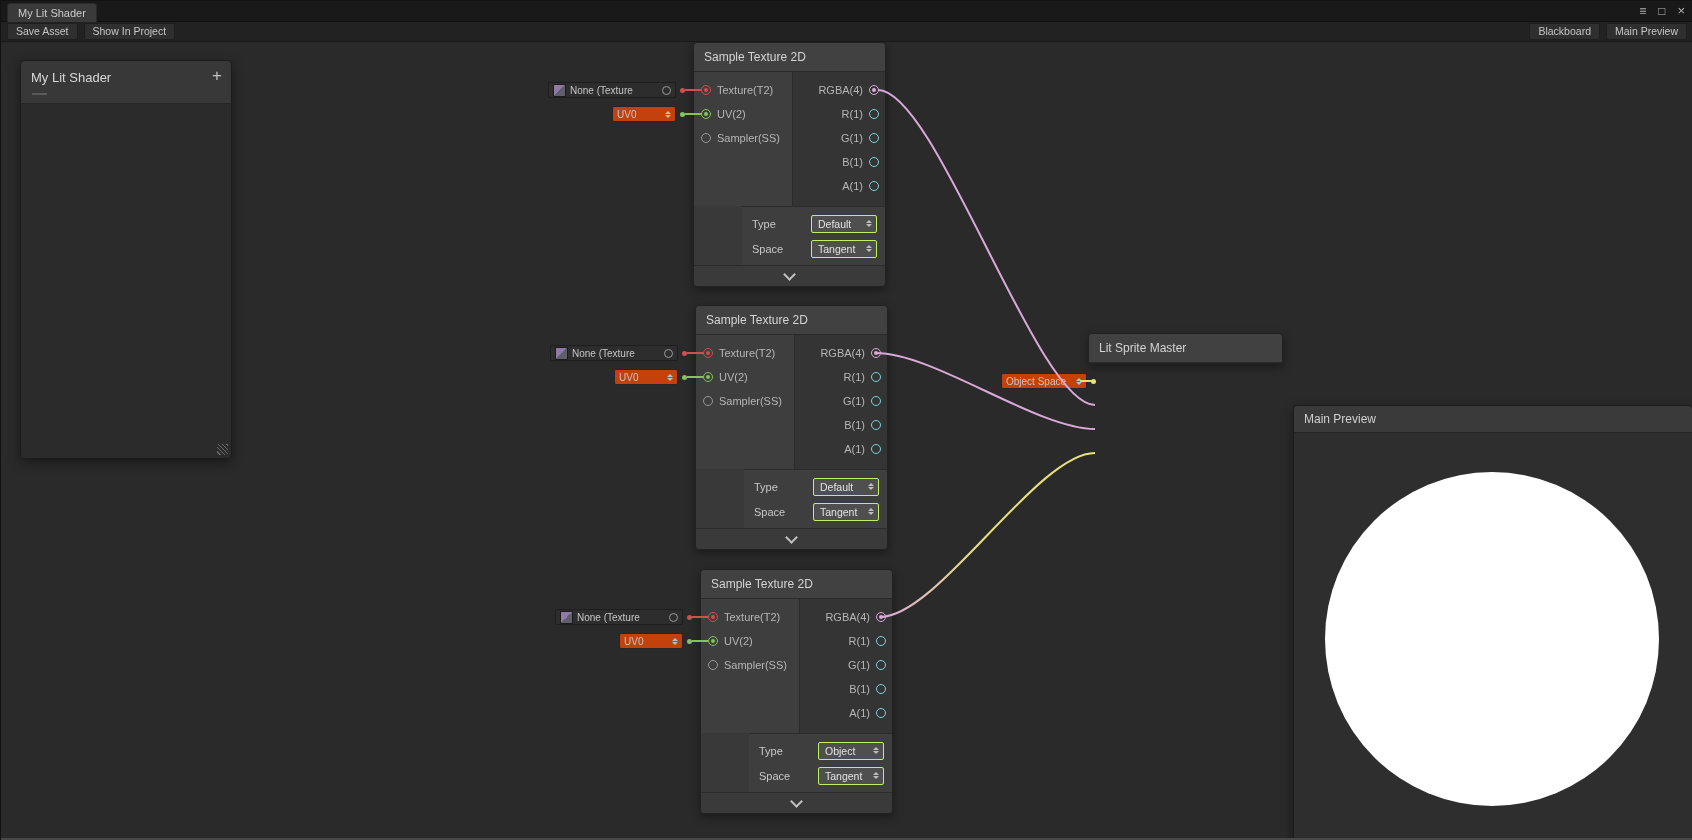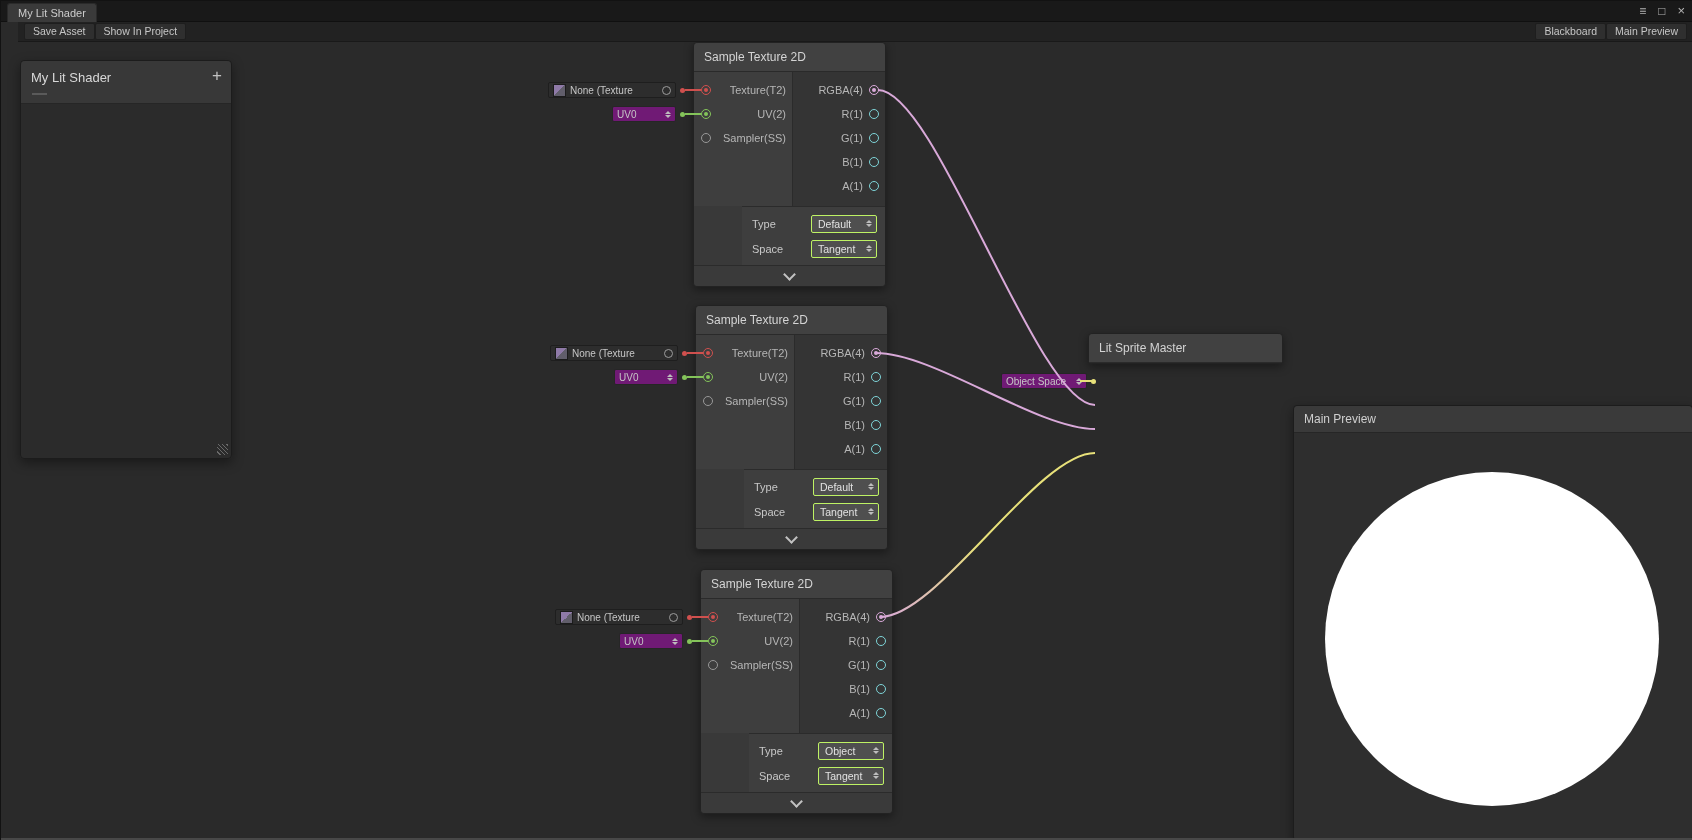--- a/index.html
+++ b/index.html
@@ -13,21 +13,21 @@
   .tab { position:absolute; left:6px; top:2px; height:18px; background:#3a3a3a; color:#cccccc;
          font-size:11px; line-height:18px; padding:0 10px; border-radius:3px 3px 0 0;
          border:1px solid #2a2a2a; border-bottom:none; }
   .win-controls { position:absolute; right:8px; top:0; height:20px; display:flex; gap:12px;
                   align-items:center; color:#b4b4b4; }
   .win-controls span { font-size:12px; line-height:20px; cursor:default; }
 
   
   .toolbar { position:absolute; left:0; top:21px; right:0; height:19px; background:#222222;
              border-bottom:1px solid #191919; display:flex; align-items:center; padding:0 6px;
-             z-index:10;margin-left:17px; }
+             gap:6px; z-index:10; }
   .tbtn { height:15px; line-height:15px; padding:0 8px; font-size:10.5px; color:#c6c6c6;
           background:#2f2f2f; border:1px solid #1e1e1e; border-radius:2px; white-space:nowrap; }
   .tb-spacer { flex:1; }
 
   
   svg.edges { position:absolute; left:0; top:0; z-index:6; pointer-events:none; }
   .edge { fill:none; stroke-width:2; }
   .edge-pink { stroke:var(--edge-pink); }
   .stub-tex { stroke:var(--port-tex); }
   .stub-v2 { stroke:var(--port-v2); }
@@ -37,21 +37,21 @@
 
   
   .node { position:absolute; width:191px; background:#393939; border:1px solid #222222;
           border-radius:4px; box-shadow:0 3px 10px rgba(0,0,0,.4); z-index:3; }
   .node-header { height:28px; line-height:28px; padding:0 10px; font-size:12px; color:#d4d4d4;
                  background:#414141; border-radius:4px 4px 0 0; border-bottom:1px solid #2a2a2a; }
   .node-ports { display:flex; }
   .col-in  { width:98px; background:#3e3e3e; padding:6px 0 8px; }
   .col-out { flex:1; background:#343434; padding:6px 0 8px; border-left:1px solid #2b2b2b; }
   .prow { height:24px; display:flex; align-items:center; }
-  .col-in  .prow { padding-left:7px;justify-content:space-between; }
+  .col-in  .prow { padding-left:7px; }
   .col-out .prow { justify-content:flex-end; padding-right:6px; }
   .port { width:8px; height:8px; border-radius:50%; border:1px solid #888;
           display:inline-flex; align-items:center; justify-content:center; flex:none; }
   .port i { width:4px; height:4px; border-radius:50%; display:none; }
   .port.filled i { display:block; }
   .p-tex { border-color:var(--port-tex); } .p-tex i { background:var(--port-tex); }
   .p-v1  { border-color:var(--port-v1); }
   .p-v2  { border-color:var(--port-v2); }  .p-v2 i  { background:var(--port-v2); }
   .p-v3  { border-color:var(--port-v3); }  .p-v3 i  { background:var(--port-v3); }
   .p-v4  { border-color:var(--port-v4); }  .p-v4 i  { background:var(--port-v4); }
@@ -79,21 +79,21 @@
   .node-t3 { left:699px; top:568px; }
   .master  { left:1087px; top:332px; width:193px; }
   .master-body { background:#3a3a3a; padding:6px 0; border-radius:0 0 4px 4px; }
   .master-body .prow { padding-left:7px; }
 
   
   .pillrow { position:absolute; display:flex; align-items:center; z-index:3; }
   .pill { height:16px; background:#2d2d2d; border:1px solid #1e1e1e; border-radius:2px;
           display:flex; align-items:center; color:#c6c6c6; font-size:10px; padding:0 4px;
           box-sizing:border-box; }
-  .pill.dd { background:#701a75; border-color:#262626; }
+  .pill.dd { background:#c2410c; border-color:#262626; }
   .tex-pill { width:128px; }
   .uv-pill  { width:64px; }
   .os-pill  { width:86px; }
   .pill-text { overflow:hidden; white-space:nowrap; flex:1; }
   .tex-thumb { width:11px; height:11px; background:linear-gradient(135deg,#8f7aa8 0 50%,#615e6b 50% 100%);
                border:1px solid #1b1b1b; margin-right:4px; flex:none; }
   .obj-picker { width:7px; height:7px; border:1px solid #9c9c9c; border-radius:50%;
                 margin-left:4px; flex:none; }
   .mini-dot { width:5px; height:5px; border-radius:50%; margin-left:4px; flex:none; }
   .dot-tex { background:var(--port-tex); }

